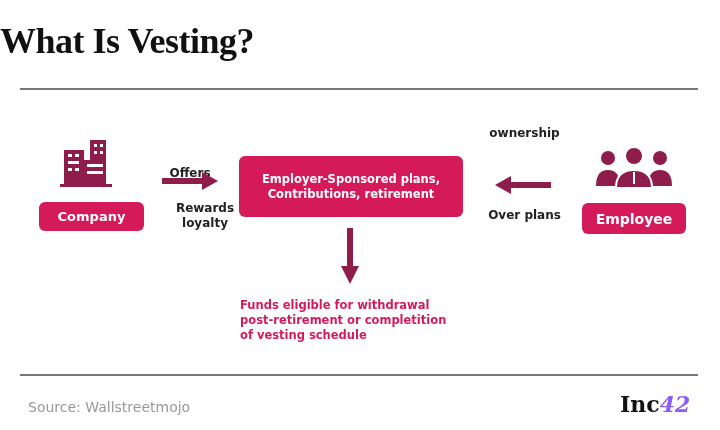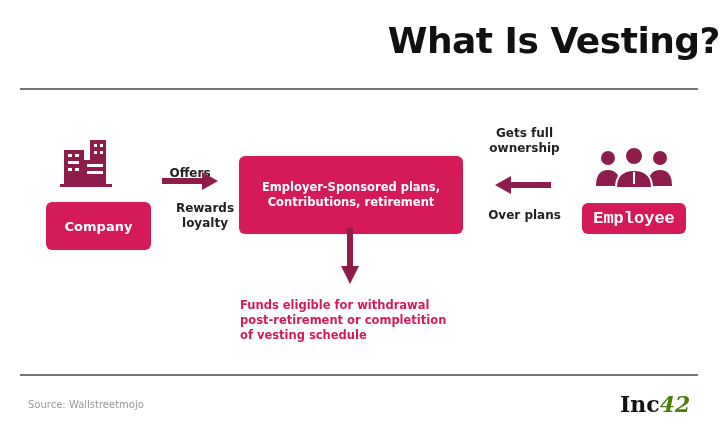--- a/index.html
+++ b/index.html
@@ -1,25 +1,25 @@
 <!DOCTYPE html>
 <html><head>
 <meta charset="utf-8">
 <style>
   html,body{margin:0;padding:0;background:#fff;}
   body{width:720px;height:430px;position:relative;overflow:hidden;font-family:"DejaVu Sans","Liberation Sans",sans-serif;}
-  .title{position:absolute;left:0;top:20px;width:720px;text-align:right;font-size:36px;font-weight:bold;color:#111;letter-spacing:-0.5px;}
+  .title{position:absolute;left:0;top:20px;width:720px;text-align:left;font-size:36px;font-weight:bold;color:#111;letter-spacing:-0.5px;font-family:Liberation Serif, serif;}
   .rule{position:absolute;left:20px;width:678px;height:2px;background:#777;}
   .pink-box{position:absolute;background:#d51a5a;color:#fff;font-weight:bold;border-radius:6px;display:flex;align-items:center;justify-content:center;text-align:center;}
   .label{position:absolute;font-weight:bold;font-size:12px;color:#222;text-align:center;line-height:15px;}
   .icon{position:absolute;}
   .arrow{position:absolute;}
-  .source{position:absolute;left:28px;top:399px;font-size:10px;color:#999;}
+  .source{position:absolute;left:28px;top:399px;font-size:14px;color:#999;}
   .logo{position:absolute;left:620px;top:391px;font-family:"DejaVu Serif","Liberation Serif",serif;font-weight:bold;font-size:22px;color:#111;}
-  .logo .num{color:#4d7c0f;font-style:italic;}
+  .logo .num{color:#8b5cf6;font-style:italic;}
   .result{position:absolute;left:240px;top:298px;width:230px;text-align:left;font-weight:bold;font-size:11.5px;line-height:15px;color:#d51a5a;}
 </style>
 </head>
 <body>
 
 <div class="title">What Is Vesting?</div>
 <div class="rule" style="top:88px;"></div>
 
 <svg class="icon" style="left:60px;top:136px;" width="52" height="52" viewBox="0 0 52 52">
   <g fill="#8e1d4c">
@@ -35,72 +35,71 @@
       <rect x="8" y="32" width="4" height="3"></rect>
       <rect x="15" y="32" width="4" height="3"></rect>
     <rect x="34" y="8" width="3" height="3"></rect>
       <rect x="40" y="8" width="3" height="3"></rect>
     <rect x="34" y="15" width="3" height="3"></rect>
       <rect x="40" y="15" width="3" height="3"></rect>
     <rect x="27" y="28" width="16" height="3"></rect>
       <rect x="27" y="35" width="16" height="3"></rect>
   </g>
 </svg>
-<div class="pink-box" style="left:46px;top:202px;width:105px;height:48px;font-size:13px;text-align:right;">
+<div class="pink-box" style="left:39px;top:202px;width:105px;height:29px;font-size:13px;text-align:right;">
   <span>Company</span>
 </div>
 
 <div class="label" style="left:160px;top:166px;width:60px;">Offers</div>
 <svg class="arrow" style="left:162px;top:172px;" width="56" height="18" viewBox="0 0 56 18">
   <rect x="0" y="6" width="42" height="6" fill="#8e1d4c"></rect>
   <polygon points="40,0 56,9 40,18" fill="#8e1d4c"></polygon>
 </svg>
 <div class="label" style="left:170px;top:201px;width:70px;">
   <div>Rewards</div>
   <div>loyalty</div>
 </div>
 
-<div class="pink-box" style="left:239px;top:156px;width:224px;height:78px;font-size:11.5px;line-height:15px;flex-direction:column;">
+<div class="pink-box" style="left:239px;top:156px;width:224px;height:61px;font-size:11.5px;line-height:15px;flex-direction:column;">
   <div>Employer-Sponsored plans,</div>
   <div>Contributions, retirement</div>
 </div>
 
 <svg class="arrow" style="left:341px;top:228px;" width="18" height="56" viewBox="0 0 18 56">
   <rect x="6" y="0" width="6" height="40" fill="#8e1d4c"></rect>
   <polygon points="0,38 18,38 9,56" fill="#8e1d4c"></polygon>
 </svg>
 
 <div class="result">
   <div>Funds eligible for withdrawal</div>
   <div>post-retirement or completition</div>
   <div>of vesting schedule</div>
 </div>
 
 <div class="label" style="left:482px;top:126px;width:85px;">
-  <div>Gets full</div>
   <div>ownership</div>
 </div>
 <svg class="arrow" style="left:495px;top:176px;" width="56" height="18" viewBox="0 0 56 18">
   <polygon points="16,0 0,9 16,18" fill="#8e1d4c"></polygon>
   <rect x="14" y="6" width="42" height="6" fill="#8e1d4c"></rect>
 </svg>
 <div class="label" style="left:482px;top:208px;width:85px;">Over plans</div>
 
 <svg class="icon" style="left:594px;top:146px;" width="80" height="42" viewBox="0 0 80 42">
   <g fill="#8e1d4c">
     <circle cx="14" cy="12" r="7"></circle>
     <path d="M2 40 Q2 24 14 24 Q26 24 26 40 Z"></path>
     <circle cx="66" cy="12" r="7"></circle>
     <path d="M54 40 Q54 24 66 24 Q78 24 78 40 Z"></path>
     <circle cx="40" cy="10" r="9" stroke="#fff" stroke-width="2"></circle>
     <path d="M22 42 Q22 24 40 24 Q58 24 58 42 Z" stroke="#fff" stroke-width="2"></path>
   </g>
   <rect x="39" y="26" width="2" height="12" fill="#fff"></rect>
 </svg>
-<div class="pink-box" style="left:582px;top:203px;width:104px;height:31px;font-size:17px;font-family:Liberation Mono, monospace;">
+<div class="pink-box" style="left:582px;top:203px;width:104px;height:31px;font-size:14px;">
   <span>Employee</span>
 </div>
 
 <div class="rule" style="top:374px;"></div>
 <div class="source">Source: Wallstreetmojo</div>
 <div class="logo">
   <span>Inc</span><span class="num">42</span>
 </div>
 
 </body></html>

